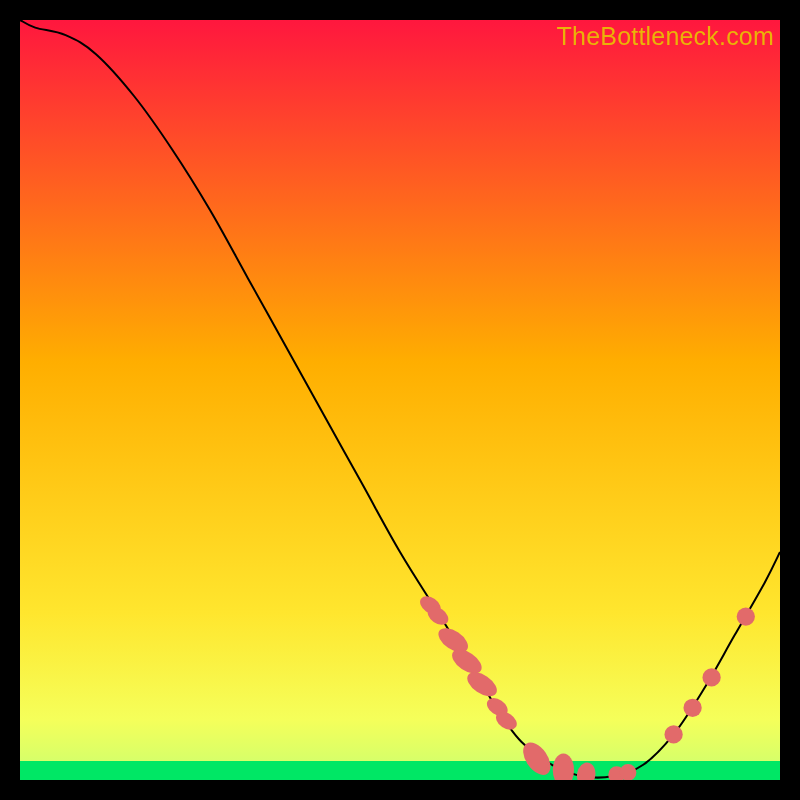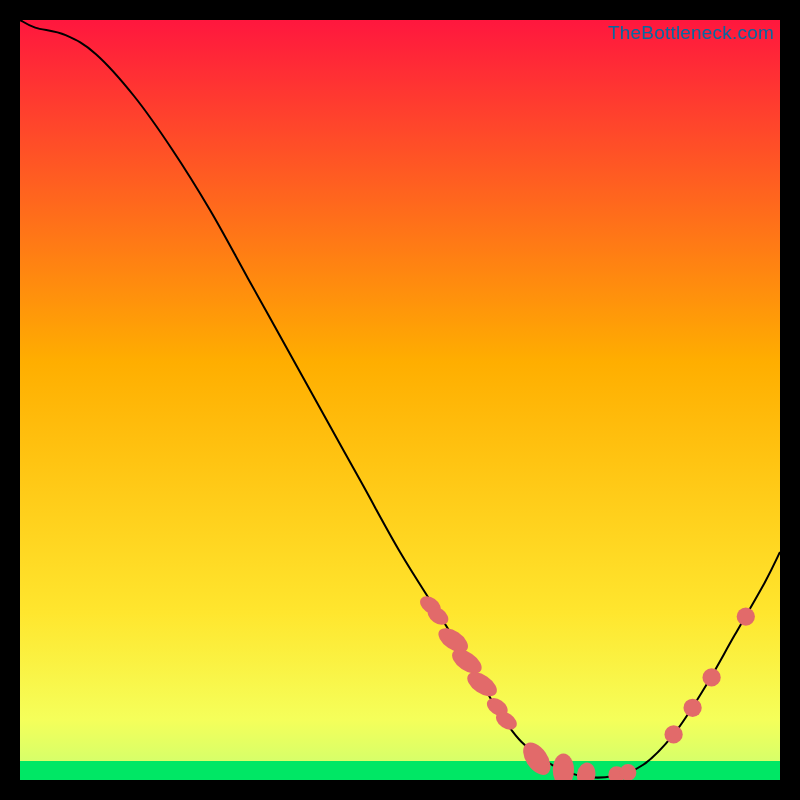--- a/index.html
+++ b/index.html
@@ -23,22 +23,22 @@
     position: absolute;
     left: 0;
     top: 0;
     width: 760px;
     height: 760px;
   }
   .watermark {
     position: absolute;
     top: 2px;
     right: 6px;
-    color: #0369a1;
-    font-size: 19px;
+    color: #eab308;
+    font-size: 25px;
     font-weight: 500;
     letter-spacing: 0.2px;
     user-select: none;
     margin-left: 8px;
   }
   svg { display: block; }
 </style>
 </head>
 <body>
 

